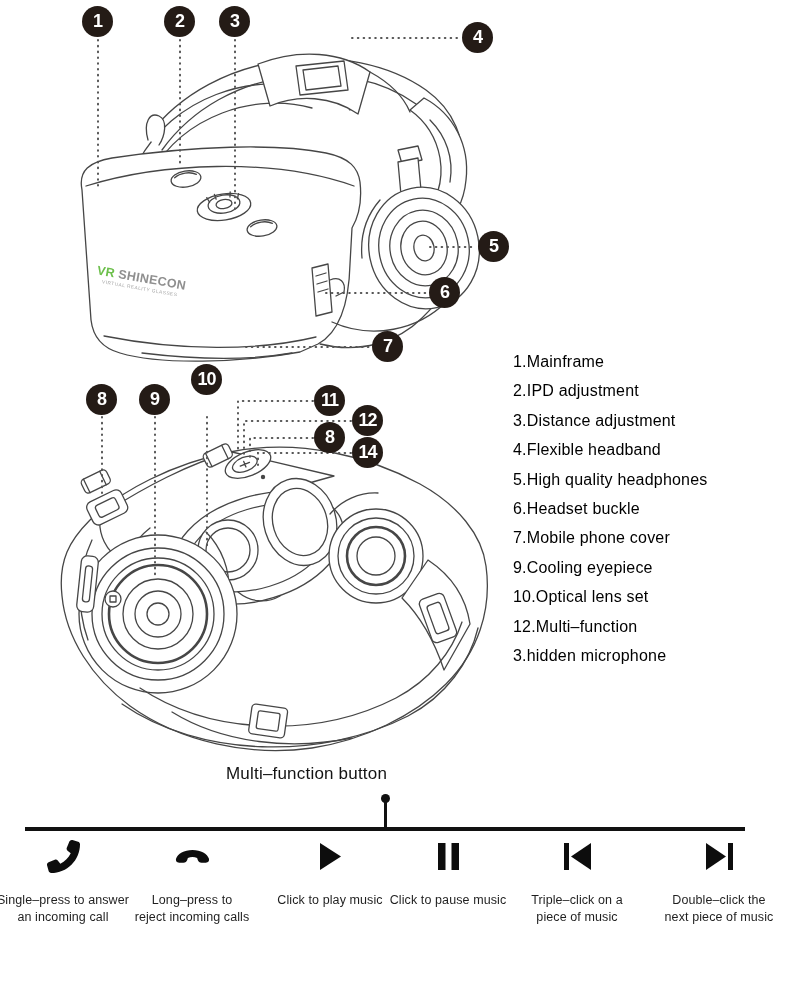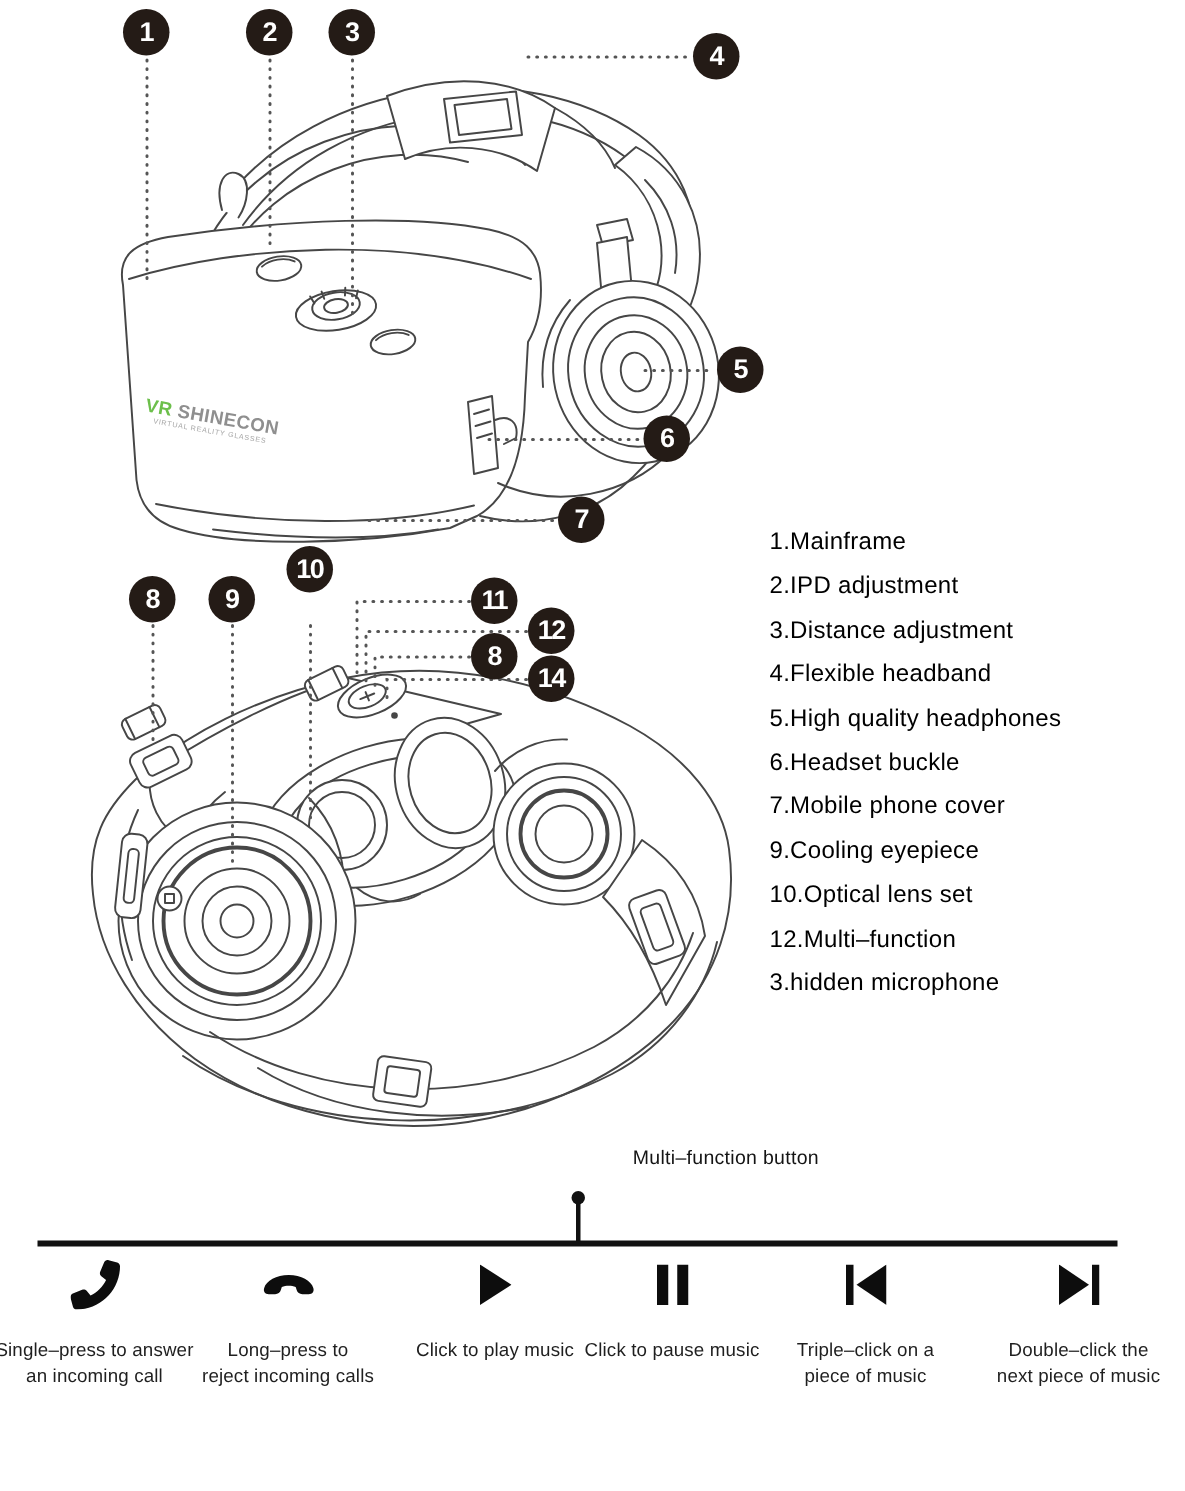--- a/index.html
+++ b/index.html
@@ -23,22 +23,22 @@
   
   .logo{
     position:absolute;left:94px;top:271px;width:94px;text-align:center;
     transform:rotate(10deg);
   }
   .logo-line1{font-size:12.5px;font-weight:bold;letter-spacing:0.3px;color:#8f8f8f;white-space:nowrap;}
   .logo-vr{color:#6cbf4b;}
   .logo-tag{font-size:4.8px;color:#a8a8a8;letter-spacing:0.5px;margin-top:1px;white-space:nowrap;}
   
   .mf-title{
-    position:absolute;left:226px;top:764px;width:320px;text-align:right;
-    font-size:13px;color:#141414;letter-spacing:0.2px;
+    position:absolute;left:226px;top:764px;width:320px;text-align:left;
+    font-size:17px;color:#141414;letter-spacing:0.2px;
   }
   .pointer-dot{position:absolute;left:381px;top:794px;width:9px;height:9px;border-radius:50%;background:#111;}
   .pointer-stem{position:absolute;left:384px;top:800px;width:3px;height:28px;background:#111;}
   .rule{position:absolute;left:25px;top:827px;width:720px;height:4px;background:#111;}
   .ctrl{position:absolute;top:840px;width:160px;text-align:center;}
   .ctrl-icon{height:32px;display:flex;align-items:center;justify-content:center;}
   .ctrl-label{
     margin-top:20px;font-size:12.5px;line-height:16.5px;color:#1f1f1f;
     white-space:pre-line;letter-spacing:0.1px;
   }

